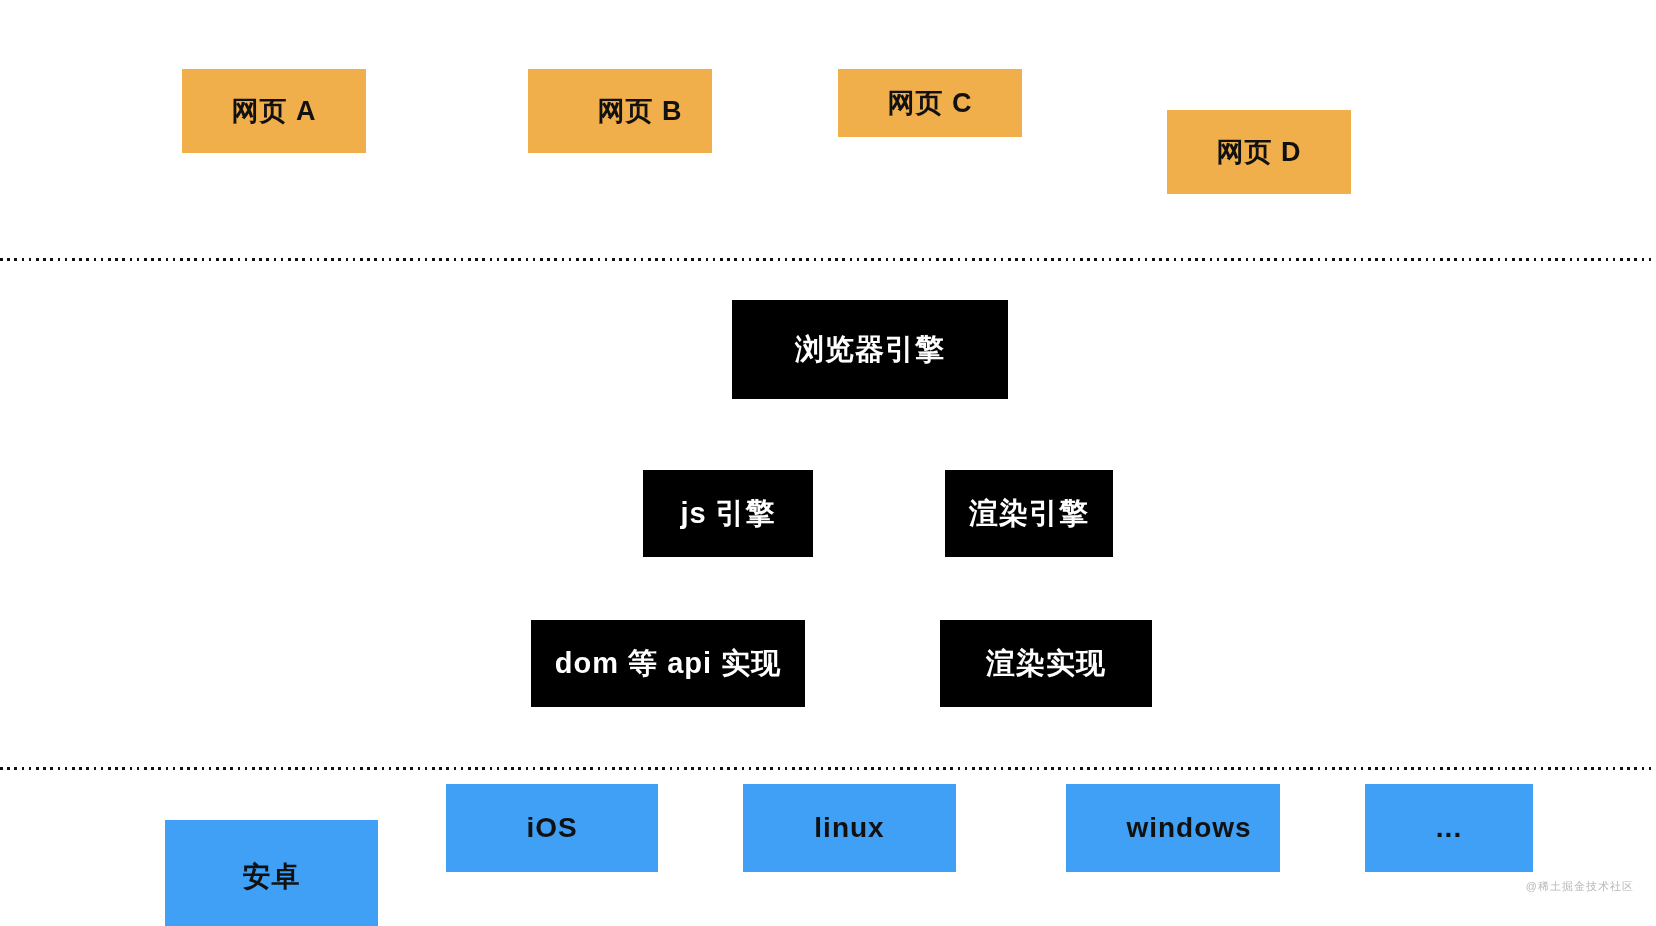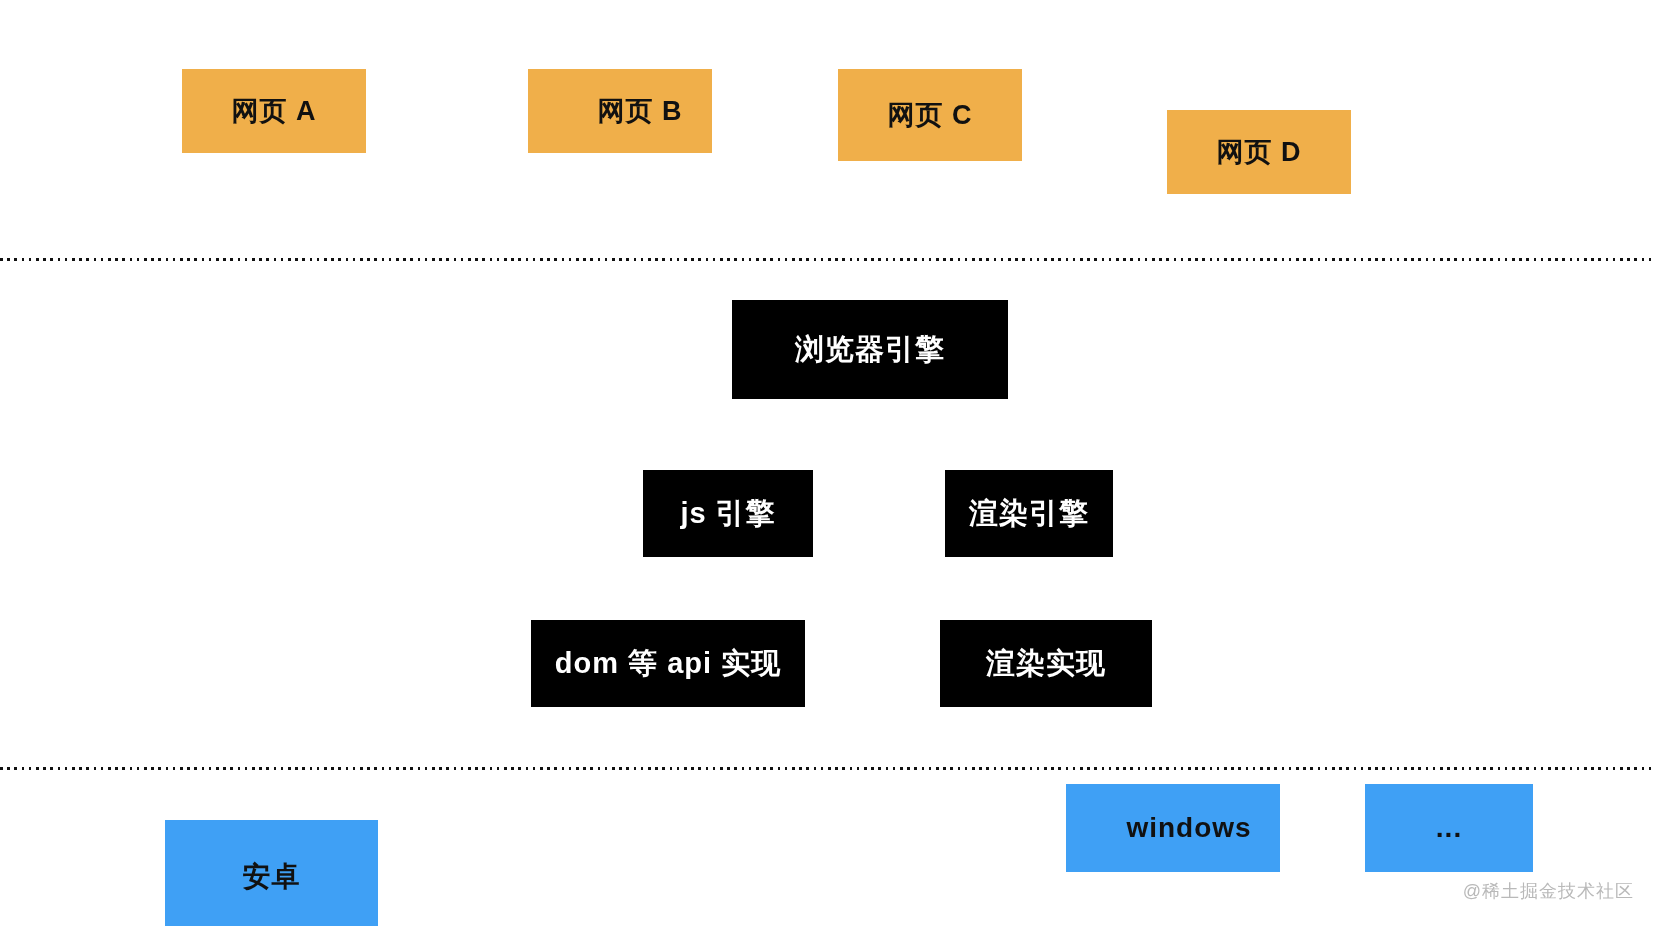--- a/index.html
+++ b/index.html
@@ -54,29 +54,29 @@
       var(--divider, #111111) 0px,
       var(--divider, #111111) 2.6px,
       transparent 2.6px,
       transparent 7.2px
     );
   }
   .watermark {
     position: absolute;
     right: 22px;
     top: 879px;
-    font-size: 18px;
+    font-size: 11px;
     color: var(--watermark, #B9B9B9);
     letter-spacing: 1px;
   }
 
   
   .pos-page-a   { left: 182px;  top: 69px;  width: 184px; height: 84px; }
   .pos-page-b   { left: 528px;  top: 69px;  width: 184px; height: 84px; padding-left: 40px; }
-  .pos-page-c   { left: 838px;  top: 69px;  width: 184px; height: 92px; }
+  .pos-page-c   { left: 838px;  top: 69px;  width: 184px; height: 68px; }
   .pos-page-d   { left: 1167px; top: 69px;  width: 184px; height: 84px; margin-top: 41px; }
 
   .pos-divider-1 { top: 258px; }
 
   .pos-browser-engine { left: 732px; top: 300px; width: 276px; height: 99px; }
   .pos-js-engine      { left: 643px; top: 470px; width: 170px; height: 87px; }
   .pos-render-engine  { left: 945px; top: 470px; width: 168px; height: 87px; }
   .pos-dom-api        { left: 531px; top: 620px; width: 274px; height: 87px; }
   .pos-render-impl    { left: 940px; top: 620px; width: 212px; height: 87px; }
 
@@ -122,20 +122,26 @@
   </div>
   <div class="node engine-box pos-render-impl">
     <span>渲染实现</span>
   </div>
 
   <div class="divider pos-divider-2"></div>
 
   <div class="node os-box pos-os-android">
     <span>安卓</span>
   </div>
+  <div class="node os-box pos-os-ios">
+    <span>iOS</span>
+  </div>
+  <div class="node os-box pos-os-linux">
+    <span>linux</span>
+  </div>
   <div class="node os-box pos-os-windows">
     <span>windows</span>
   </div>
   <div class="node os-box pos-os-more">
     <span>...</span>
   </div>
 
   <div class="watermark">@稀土掘金技术社区</div>
 
 </div>

